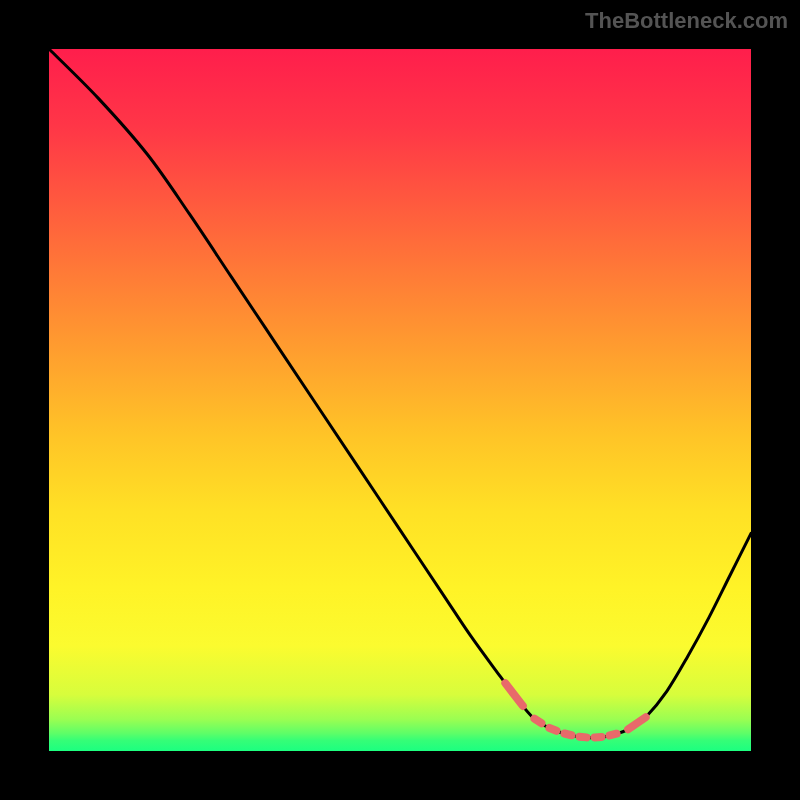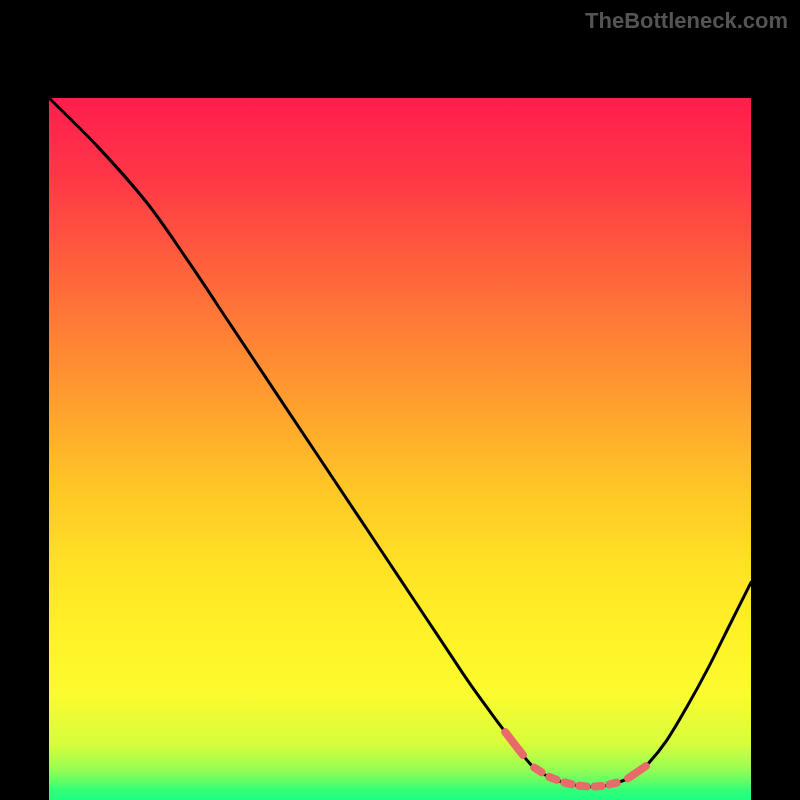--- a/index.html
+++ b/index.html
@@ -3,21 +3,21 @@
 <meta charset="utf-8">
 <style>
   * { margin: 0; padding: 0; box-sizing: border-box; }
   html, body { width: 800px; height: 800px; overflow: hidden; background: #000; }
   .container {
     width: 800px;
     height: 800px;
     background: #000;
     position: relative;
     display: flex;
-    align-items: flex-end;
+    align-items: center;
     justify-content: center;
   }
   .attribution {
     position: absolute;
     top: 8px;
     right: 12px;
     font-family: Arial, Helvetica, sans-serif;
     font-size: 22px;
     font-weight: bold;
     color: #545454;

